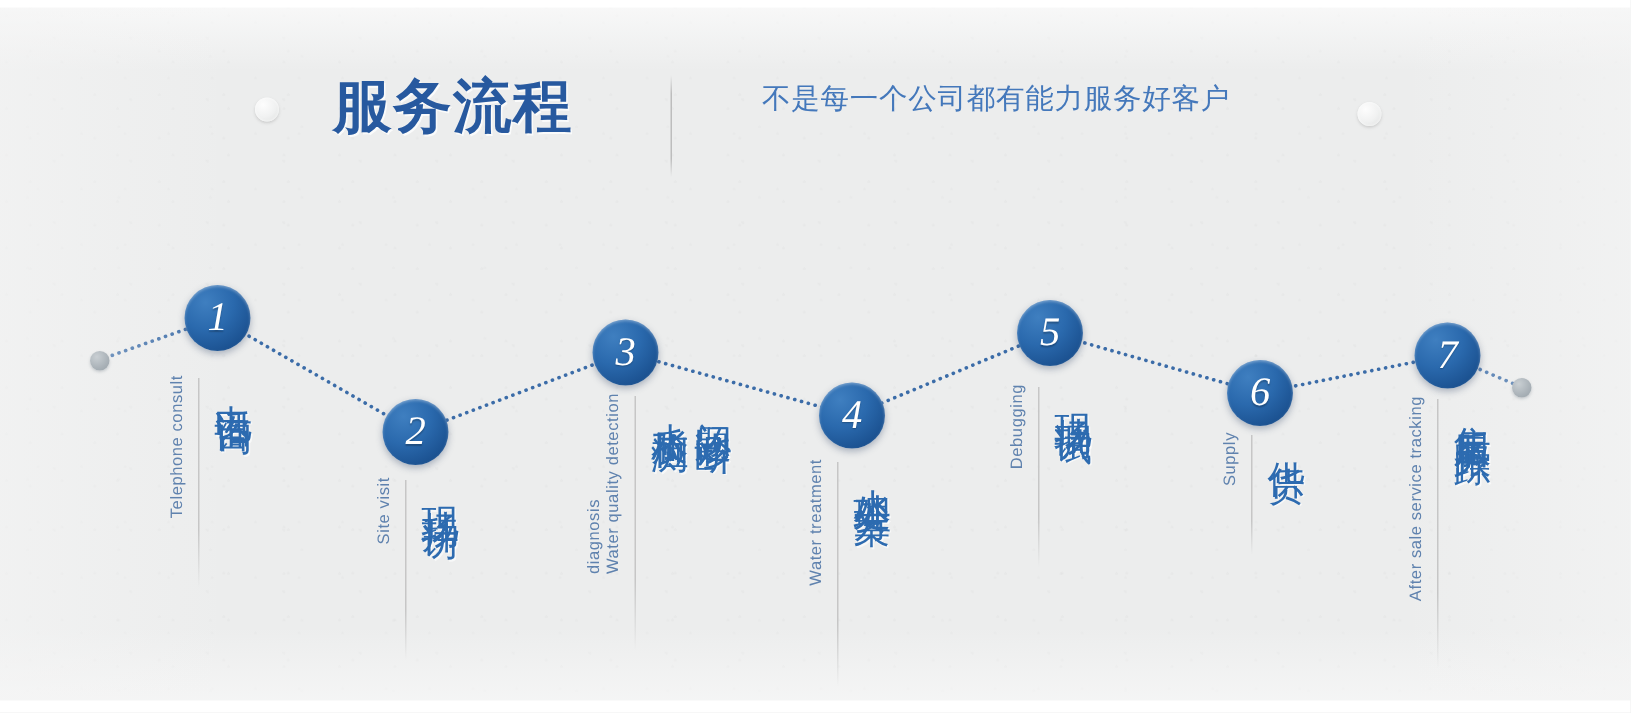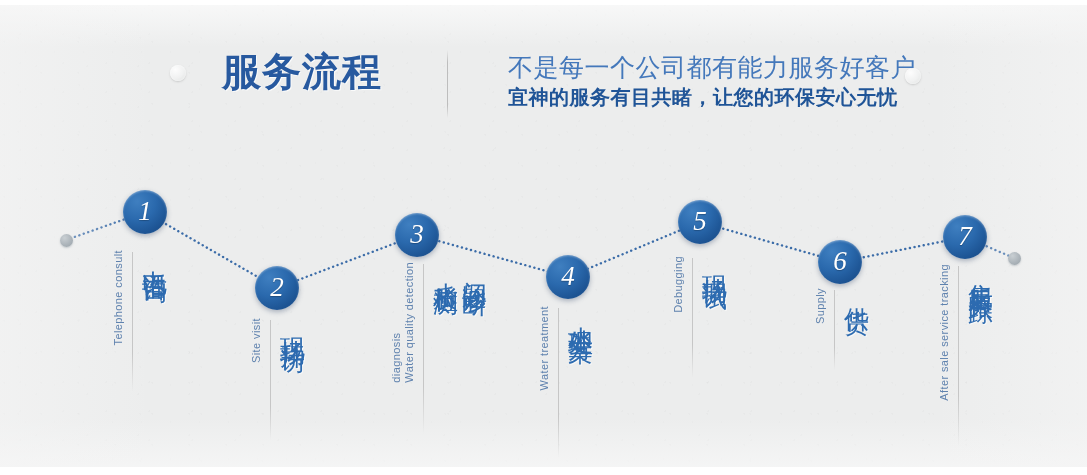--- a/index.html
+++ b/index.html
@@ -76,21 +76,21 @@
     width: 1px;
     height: 68px;
     background: linear-gradient(180deg, rgba(190,190,190,0) 0%, #bdbdbd 18%, #bdbdbd 82%, rgba(190,190,190,0) 100%);
     margin: 2px 0 0 25px;
   }
   #subtitle-block {
     margin-left: 20px;
     padding-top: 4px;
   }
   #subtitle-line1 {
-    font-size: 25px;
+    font-size: 19px;
     color: #4478bb;
     line-height: 30px;
     white-space: nowrap;
     letter-spacing: .5px;
   }
   #subtitle-line2 {
     font-size: 20px;
     font-weight: bold;
     color: #1f5497;
     line-height: 31px;
@@ -202,21 +202,20 @@
 
   <div id="vignette"></div>
   <div class="edge-strip" id="edge-top"></div>
   <div class="edge-strip" id="edge-bottom"></div>
 
   <div id="header">
     <div id="main-title">服务流程</div>
     <div id="title-divider"></div>
     <div id="subtitle-block">
       <div id="subtitle-line1">不是每一个公司都有能力服务好客户</div>
-      <div id="subtitle-line2">宜神的服务有目共睹，让您的环保安心无忧</div>
     </div>
   </div>
 
   <div class="deco-dot" id="deco-dot-left"></div>
   <div class="deco-dot" id="deco-dot-right"></div>
 
   <div class="terminus" id="terminus-start" style="left: 60px; top: 234px;"></div>
   <div class="terminus" id="terminus-end" style="left: 1008px; top: 252px;"></div>
 
   <div id="steps-host">

